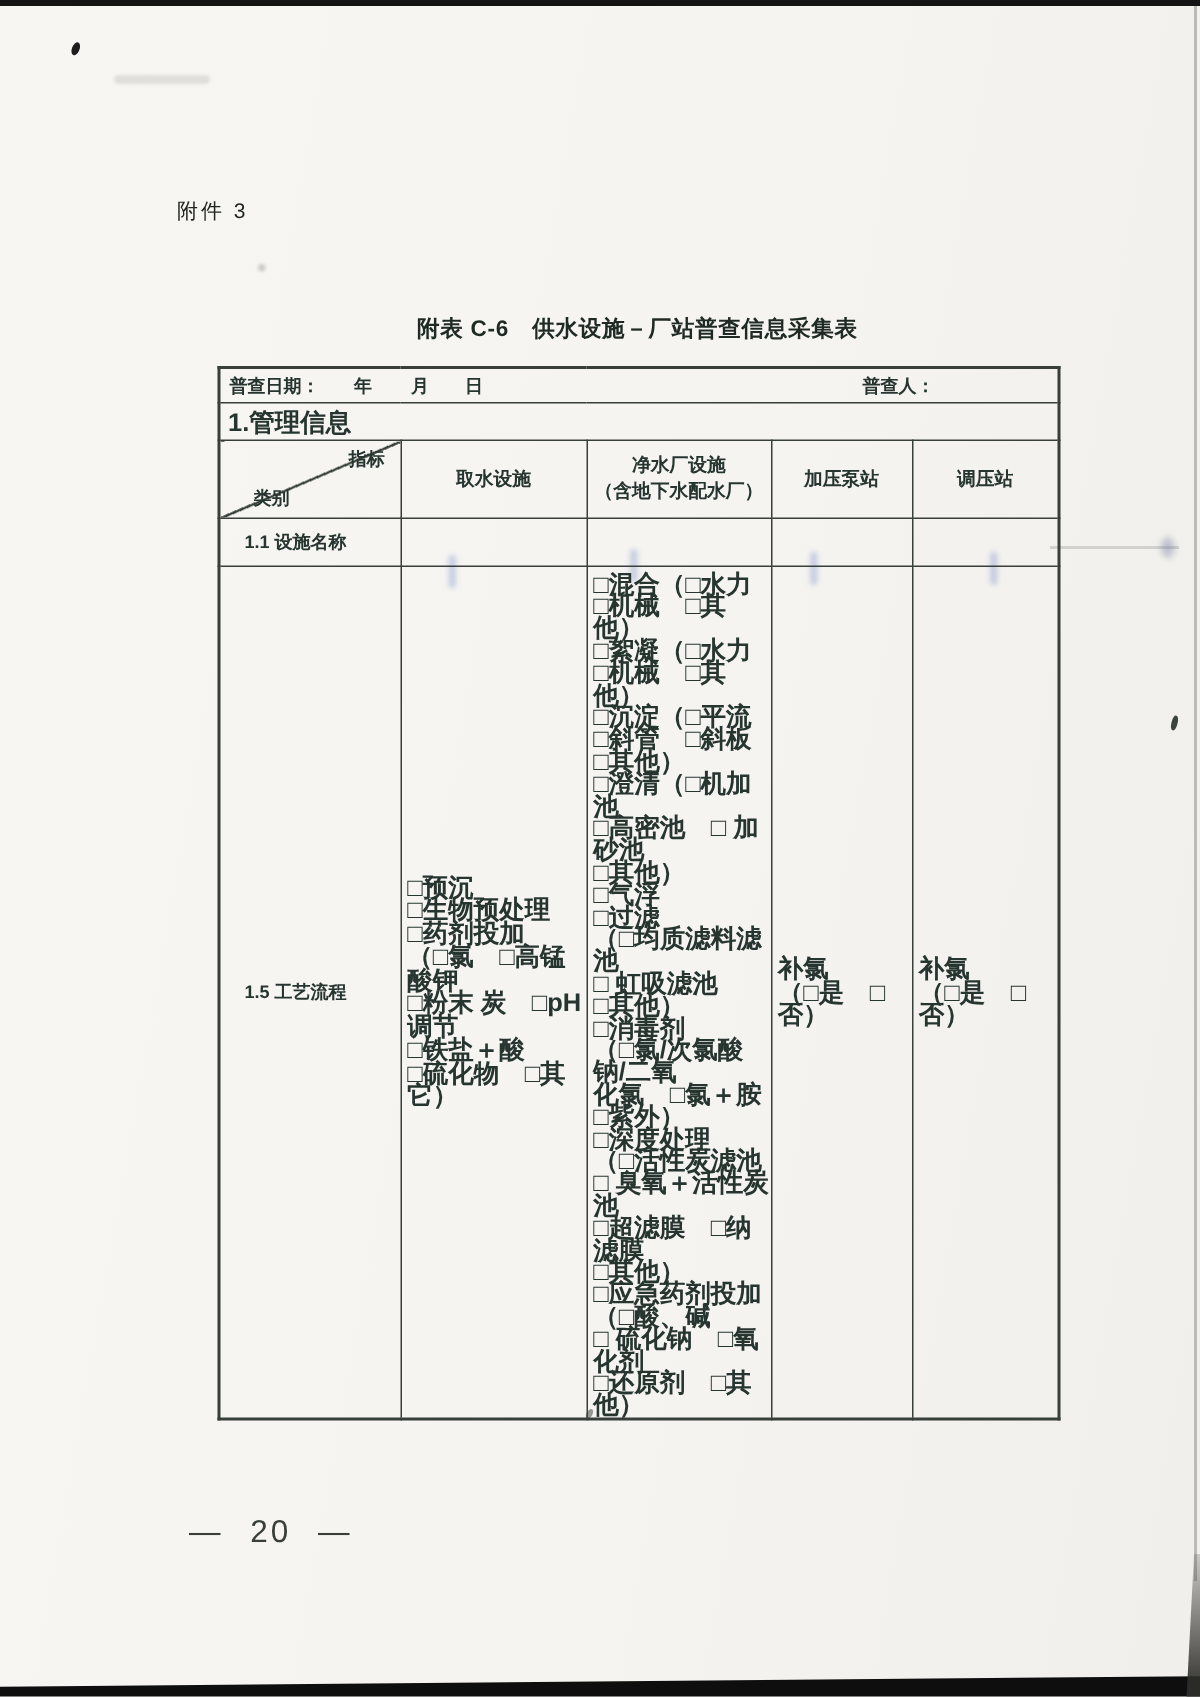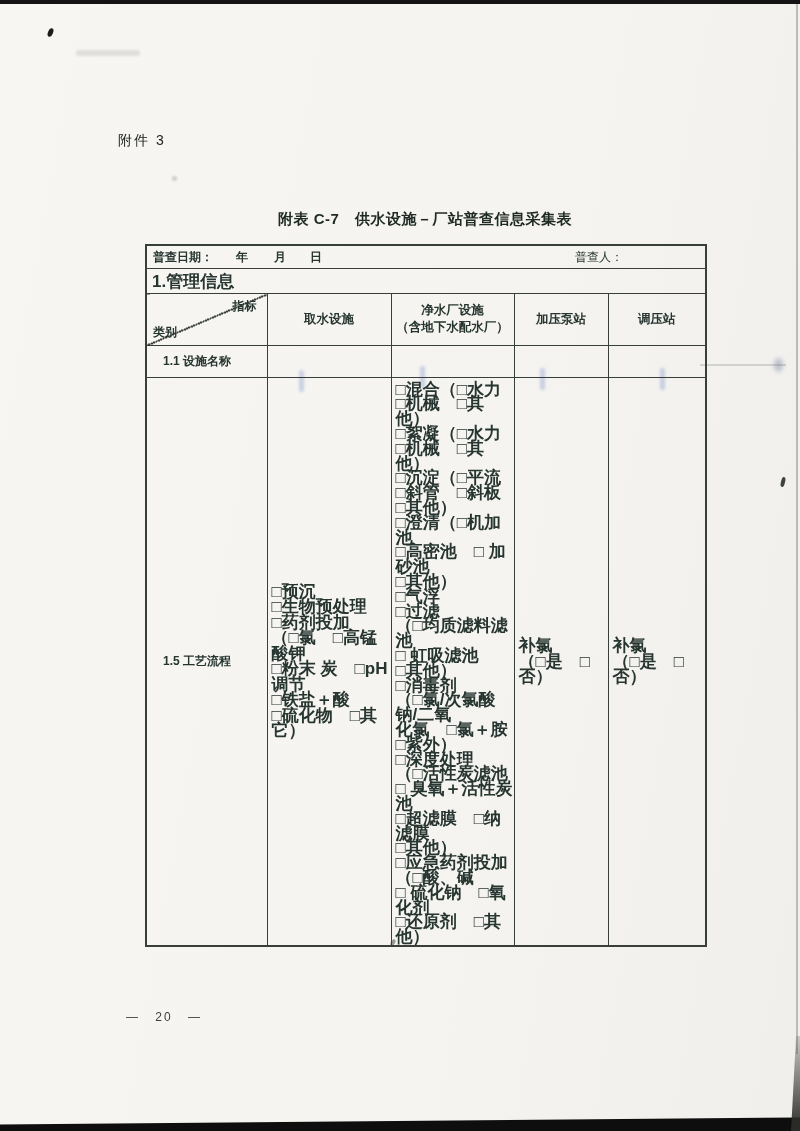--- a/index.html
+++ b/index.html
@@ -23,39 +23,39 @@
   .punch2{left:420px;top:366px;}
   .punch3{left:540px;top:368px;}
   .punch4{left:660px;top:368px;}
   .stray-line{position:absolute;left:700px;top:364px;width:86px;height:2px;background:rgba(110,115,110,.25);}
   .stray-blob{position:absolute;left:774px;top:358px;width:9px;height:14px;background:rgba(95,105,150,.35);border-radius:50%;filter:blur(2px);}
   .speck-c{position:absolute;left:781px;top:477px;width:4px;height:10px;background:#3c423e;border-radius:45%;transform:rotate(14deg);}
   .speck-d{position:absolute;left:391px;top:939px;width:4px;height:7px;background:rgba(70,75,70,.55);border-radius:50%;transform:rotate(30deg);}
   
   .attachment{position:absolute;left:118px;top:132px;font-size:14px;font-weight:500;color:#20251f;letter-spacing:2px;}
   .doc-title{position:absolute;left:145px;top:210px;width:560px;text-align:center;font-size:15px;font-weight:700;color:#1f2a24;letter-spacing:.5px;}
-  .page-number{position:absolute;left:126px;top:1010px;font-size:12px;color:#3a3f3a;word-spacing:10px;letter-spacing:2px;}
+  .page-number{position:absolute;left:126px;top:1010px;font-size:21px;color:#3a3f3a;word-spacing:10px;letter-spacing:2px;}
   
   .table-wrap{position:absolute;left:145px;top:244px;width:560px;}
   table.census{border-collapse:collapse;table-layout:fixed;width:560px;}
   table.census,table.census td{border:1.4px solid #383f3a;}
   table.census{border-width:2px;}
   td{padding:0;vertical-align:middle;font-size:12px;font-weight:600;color:#273530;}
   .row-meta td{height:22px;position:relative;}
   .meta-label{position:absolute;left:6px;top:3px;font-weight:700;}
   .meta-year{position:absolute;left:89px;top:3px;font-weight:700;}
   .meta-month{position:absolute;left:127px;top:3px;font-weight:700;}
   .meta-day{position:absolute;left:163px;top:3px;font-weight:700;}
-  .meta-surveyor{position:absolute;left:428px;top:3px;font-weight:400;}
+  .meta-surveyor{position:absolute;left:428px;top:3px;font-weight:700;}
   .row-section td{height:24px;font-weight:700;font-size:17px;padding-left:5px;}
   .row-header td{height:47px;text-align:center;font-weight:700;font-size:12.5px;line-height:1.35;white-space:pre-line;}
   .diag-cell{position:relative;text-align:left !important;
     background-image:linear-gradient(to bottom right,transparent calc(50% - .8px),#383f3a calc(50% - .8px),#383f3a calc(50% + .8px),transparent calc(50% + .8px));}
   .diag-top{position:absolute;top:4px;right:10px;font-size:12px;text-align:center;}
-  .diag-bottom{position:absolute;bottom:4px;left:6px;font-size:12px;}
+  .diag-bottom{position:absolute;bottom:4px;left:22px;font-size:12px;}
   .row-label{padding:2px 3px 2px 16px;font-weight:700;line-height:1.55;white-space:pre-line;}
   .r11 td{height:27px;}
   .r12 td{height:48px;}
   .r13 td{height:31px;}
   .r14 td{height:29px;}
   .r15 td{height:433px;}
   .cell-list{white-space:pre-line;font-size:17px;line-height:15.5px;font-weight:600;padding-left:4px;}
   .cell-list-long{vertical-align:top;}
   .cell-list-long .cell-list{line-height:14.8px;padding:5px 1px 0 4px;}
   .empty-cell{height:100%;}
@@ -73,21 +73,21 @@
 <div class="punch punch1"></div>
 <div class="punch punch2"></div>
 <div class="punch punch3"></div>
 <div class="punch punch4"></div>
 <div class="stray-line"></div>
 <div class="stray-blob"></div>
 <div class="speck-c"></div>
 <div class="speck-d"></div>
 
 <div class="attachment">附件 3</div>
-<div class="doc-title">附表 C-7　供水设施－厂站普查信息采集表</div>
+<div class="doc-title">附表 C-6　供水设施－厂站普查信息采集表</div>
 
 <div class="table-wrap">
   <table class="census">
     <colgroup>
       <col style="width:121px">
         <col style="width:124px">
         <col style="width:123px">
         <col style="width:94px">
         <col style="width:98px">
     </colgroup>

